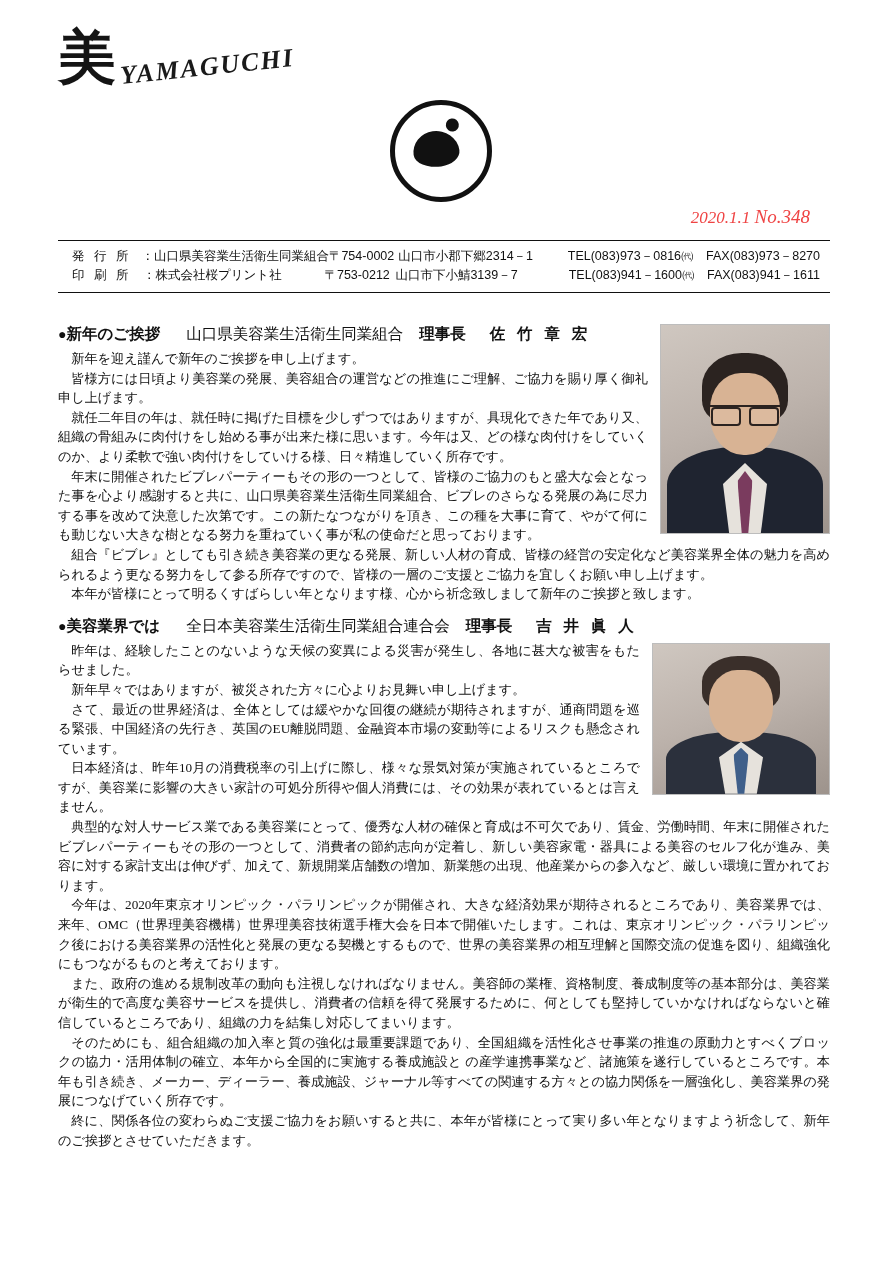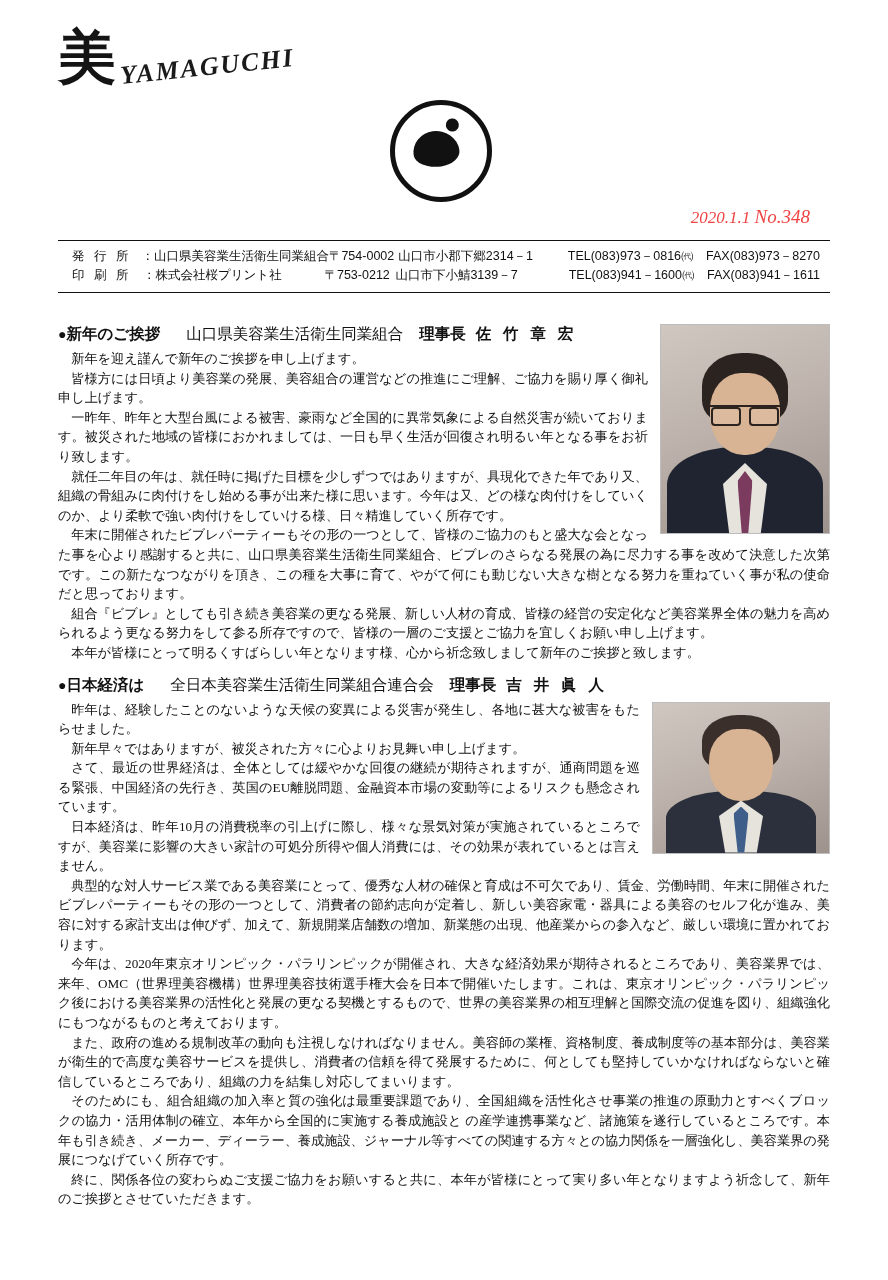--- a/index.html
+++ b/index.html
@@ -168,21 +168,21 @@
     line-height: 24px;
     margin-bottom: 2px;
     white-space: nowrap;
   }
   .art-head .bullet { font-size: 14px; }
   .art-head .org {
     margin-left: 26px;
     font-weight: normal;
   }
   .art-head .role { margin-left: 16px; }
-  .art-head .person { margin-left: 10px; letter-spacing: 4px; }
+  .art-head .person { margin-left: 24px; letter-spacing: 4px; }
 
   .photo {
     float: right;
     width: 168px;
     height: 208px;
     margin: 2px 0 6px 12px;
     border: 1px solid #bdbdbd;
     background: #d9d2cc;
     position: relative;
     overflow: hidden;
@@ -312,30 +312,29 @@
         <span class="tie"></span>
         <span class="hair"></span>
         <span class="face"></span>
         <span class="glasses"></span>
       </div>
       <div class="art-head">
         <span class="bullet">●</span><span>新年のご挨拶</span><span class="org">山口県美容業生活衛生同業組合</span><span class="role">理事長</span><span class="person">佐 竹 章 宏</span>
       </div>
       <p class="para">新年を迎え謹んで新年のご挨拶を申し上げます。</p>
       <p class="para">皆様方には日頃より美容業の発展、美容組合の運営などの推進にご理解、ご協力を賜り厚く御礼申し上げます。</p>
-      <p class="para">一昨年、昨年と大型台風による被害、豪雨など全国的に異常気象による自然災害が続いております。被災された地域の皆様におかれましては、一日も早く生活が回復され明るい年となる事をお祈り致します。</p>
       <p class="para">就任二年目の年は、就任時に掲げた目標を少しずつではありますが、具現化できた年であり又、組織の骨組みに肉付けをし始める事が出来た様に思います。今年は又、どの様な肉付けをしていくのか、より柔軟で強い肉付けをしていける様、日々精進していく所存です。</p>
       <p class="para">年末に開催されたビブレパーティーもその形の一つとして、皆様のご協力のもと盛大な会となった事を心より感謝すると共に、山口県美容業生活衛生同業組合、ビブレのさらなる発展の為に尽力する事を改めて決意した次第です。この新たなつながりを頂き、この種を大事に育て、やがて何にも動じない大きな樹となる努力を重ねていく事が私の使命だと思っております。</p>
       <p class="para">組合『ビブレ』としても引き続き美容業の更なる発展、新しい人材の育成、皆様の経営の安定化など美容業界全体の魅力を高められるよう更なる努力をして参る所存ですので、皆様の一層のご支援とご協力を宜しくお願い申し上げます。</p>
       <p class="para">本年が皆様にとって明るくすばらしい年となります様、心から祈念致しまして新年のご挨拶と致します。</p>
     </div>
 
     <div class="article">
       <div class="art-head art-head2">
-        <span class="bullet">●</span><span>日本経済は</span><span class="org">全日本美容業生活衛生同業組合連合会</span><span class="role">理事長</span><span class="person">吉 井 眞 人</span>
+        <span class="bullet">●</span><span>美容業界では</span><span class="org">全日本美容業生活衛生同業組合連合会</span><span class="role">理事長</span><span class="person">吉 井 眞 人</span>
       </div>
       <div class="photo p2">
         <span class="bg"></span>
         <span class="body"></span>
         <span class="shirt"></span>
         <span class="tie"></span>
         <span class="hair"></span>
         <span class="face"></span>
       </div>
       <p class="para">昨年は、経験したことのないような天候の変異による災害が発生し、各地に甚大な被害をもたらせました。</p>

